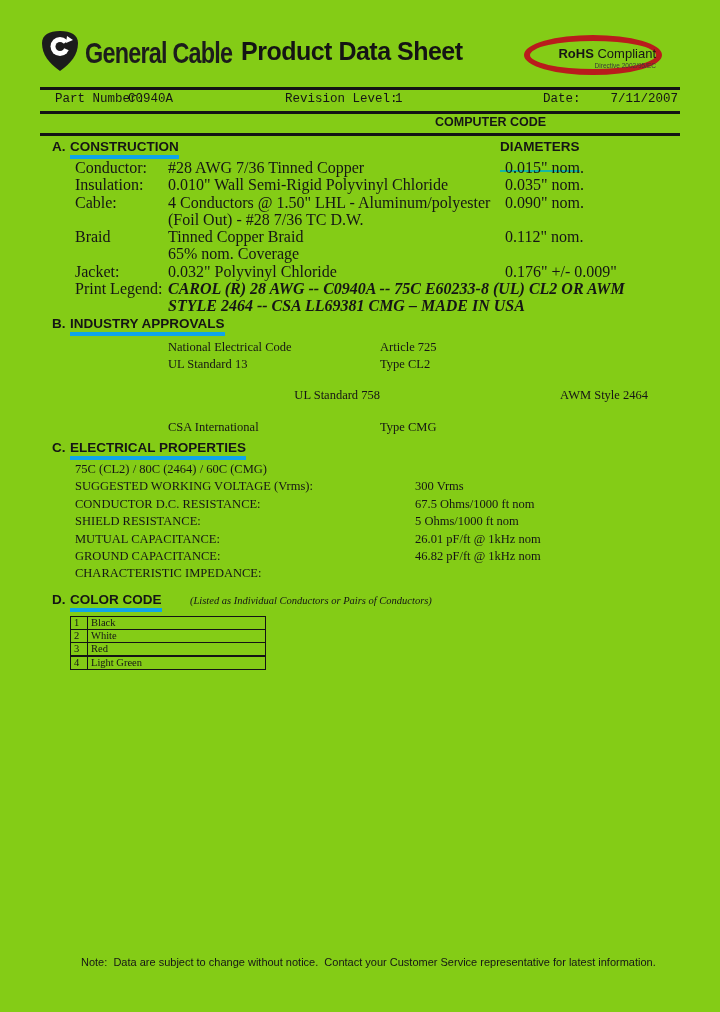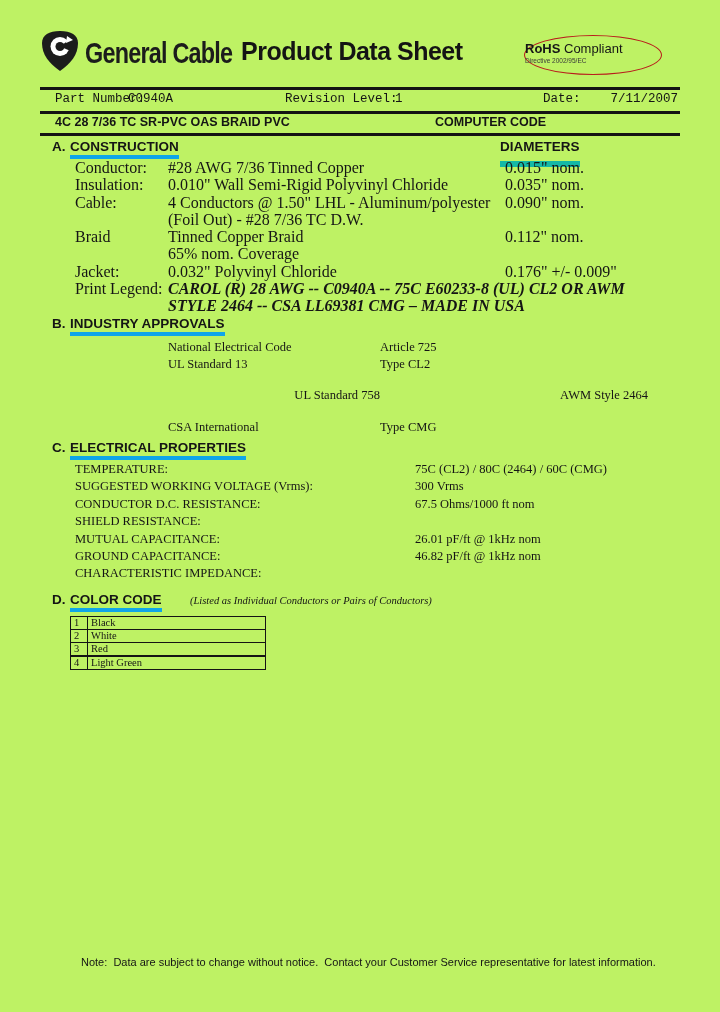--- a/index.html
+++ b/index.html
@@ -1,38 +1,38 @@
 <!DOCTYPE html>
 <html><head>
 <meta charset="utf-8">
 <style>
   html,body { margin:0; padding:0; background:#e8e8e8; }
   .page {
     position:relative; width:720px; height:1012px; margin:0 auto;
-    background:#bef264; color:#151515; overflow:hidden;
+    background:#84cc16; color:#151515; overflow:hidden;
     font-family:"Liberation Serif", serif;
   }
 
   
   .logo { position:absolute; left:40px; top:30px; display:flex; align-items:center; }
   .logo-text {
     display:inline-block; margin-left:5px;
     font-family:"Liberation Sans", sans-serif; font-weight:bold; font-size:30px;
     letter-spacing:-1px; transform:scaleX(0.78); transform-origin:left center;
     color:#1c1c1c; white-space:nowrap;
   }
   .doc-title {
     position:absolute; left:241px; top:37px;
     font-family:"Liberation Sans", sans-serif; font-weight:bold; font-size:25px;
     letter-spacing:-0.5px; color:#141414; white-space:nowrap;
   }
   .rohs {
     position:absolute; left:524px; top:35px; width:138px; height:40px;
-    border:1px solid #b91c1c; border-radius:50%;
-    text-align:left; box-sizing:border-box; padding-top:5px;
+    border:6px solid #b91c1c; border-radius:50%;
+    text-align:right; box-sizing:border-box; padding-top:5px;
     font-family:"Liberation Sans", sans-serif;
   }
   .rohs-line1 { font-size:13px; color:#161616; white-space:nowrap; }
   .rohs-line1 b { font-weight:bold; }
   .rohs-line2 { font-size:6.5px; color:#3a3a3a; margin-top:1px; white-space:nowrap; }
 
   
   .rule { position:absolute; left:40px; width:640px; height:3px; background:#141414; }
   .rule-1 { top:87px; } .rule-2 { top:111px; } .rule-3 { top:133px; }
 
@@ -47,21 +47,21 @@
   .product-row { position:absolute; left:40px; top:115px; width:640px; height:15px;
     font-family:"Liberation Sans", sans-serif; font-weight:bold; font-size:12.5px; }
   .product-row span { position:absolute; white-space:nowrap; }
   .p-name { left:15px; } .p-category { left:395px; }
 
   
   .sec-head { position:absolute; left:0; width:720px;
     font-family:"Liberation Sans", sans-serif; font-weight:bold; font-size:13.5px; }
   .sec-head .letter { position:absolute; left:52px; }
   .sec-head .title  { position:absolute; left:70px; border-bottom:4px solid #0ea5e9; padding-bottom:1px; white-space:nowrap; }
-  .sec-head .diam-title { position:absolute; left:500px; border-bottom:6px solid #14b8a6; padding-bottom:7px; }
+  .sec-head .diam-title { position:absolute; left:500px; border-bottom:2px solid #14b8a6; padding-bottom:16px; }
   .head-a { top:139px; } .head-b { top:316px; } .head-c { top:440px; } .head-d { top:592px; }
   .cc-note { position:absolute; left:190px; top:3px; font-family:"Liberation Serif", serif;
     font-weight:normal; font-style:italic; font-size:10.5px; white-space:nowrap; border:none; }
 
   
   .construction-rows { position:absolute; left:75px; top:159px; width:612px;
     font-size:16px; line-height:17.3px; }
   .c-row { display:flex; align-items:flex-start; }
   .c-label { width:93px; flex:none; }
   .c-value { width:337px; flex:none; }
@@ -127,21 +127,20 @@
     <span class="m-part-value">C0940A</span>
     <span class="m-rev-label">Revision Level:</span>
     <span class="m-rev-value">1</span>
     <span class="m-date-label">Date:</span>
     <span class="m-date-value">7/11/2007</span>
   </div>
 
   <div class="rule rule-2"></div>
 
   <div class="product-row">
-    <span class="p-name">4C 28 7/36 TC SR-PVC OAS BRAID PVC</span>
     <span class="p-category">COMPUTER CODE</span>
   </div>
 
   <div class="rule rule-3"></div>
 
   <div class="sec-head head-a">
     <span class="letter">A.</span>
     <span class="title">CONSTRUCTION</span>
     <span class="diam-title">DIAMETERS</span>
   </div>
@@ -212,33 +211,33 @@
     </div>
   </div>
 
   <div class="sec-head head-c">
     <span class="letter">C.</span>
     <span class="title">ELECTRICAL PROPERTIES</span>
   </div>
 
   <div class="electrical-rows">
     <div class="e-row">
-      <span class="e-label">TEMPERATURE:</span>
       <span class="e-value">75C (CL2) / 80C (2464) / 60C (CMG)</span>
     </div>
     <div class="e-row">
       <span class="e-label">SUGGESTED WORKING VOLTAGE (Vrms):</span>
       <span class="e-value">300 Vrms</span>
     </div>
     <div class="e-row">
       <span class="e-label">CONDUCTOR D.C. RESISTANCE:</span>
       <span class="e-value">67.5 Ohms/1000 ft nom</span>
     </div>
     <div class="e-row">
       <span class="e-label">SHIELD RESISTANCE:</span>
+      <span class="e-value">5 Ohms/1000 ft nom</span>
     </div>
     <div class="e-row">
       <span class="e-label">MUTUAL CAPACITANCE:</span>
       <span class="e-value">26.01 pF/ft @ 1kHz nom</span>
     </div>
     <div class="e-row">
       <span class="e-label">GROUND CAPACITANCE:</span>
       <span class="e-value">46.82 pF/ft @ 1kHz nom</span>
     </div>
     <div class="e-row">

